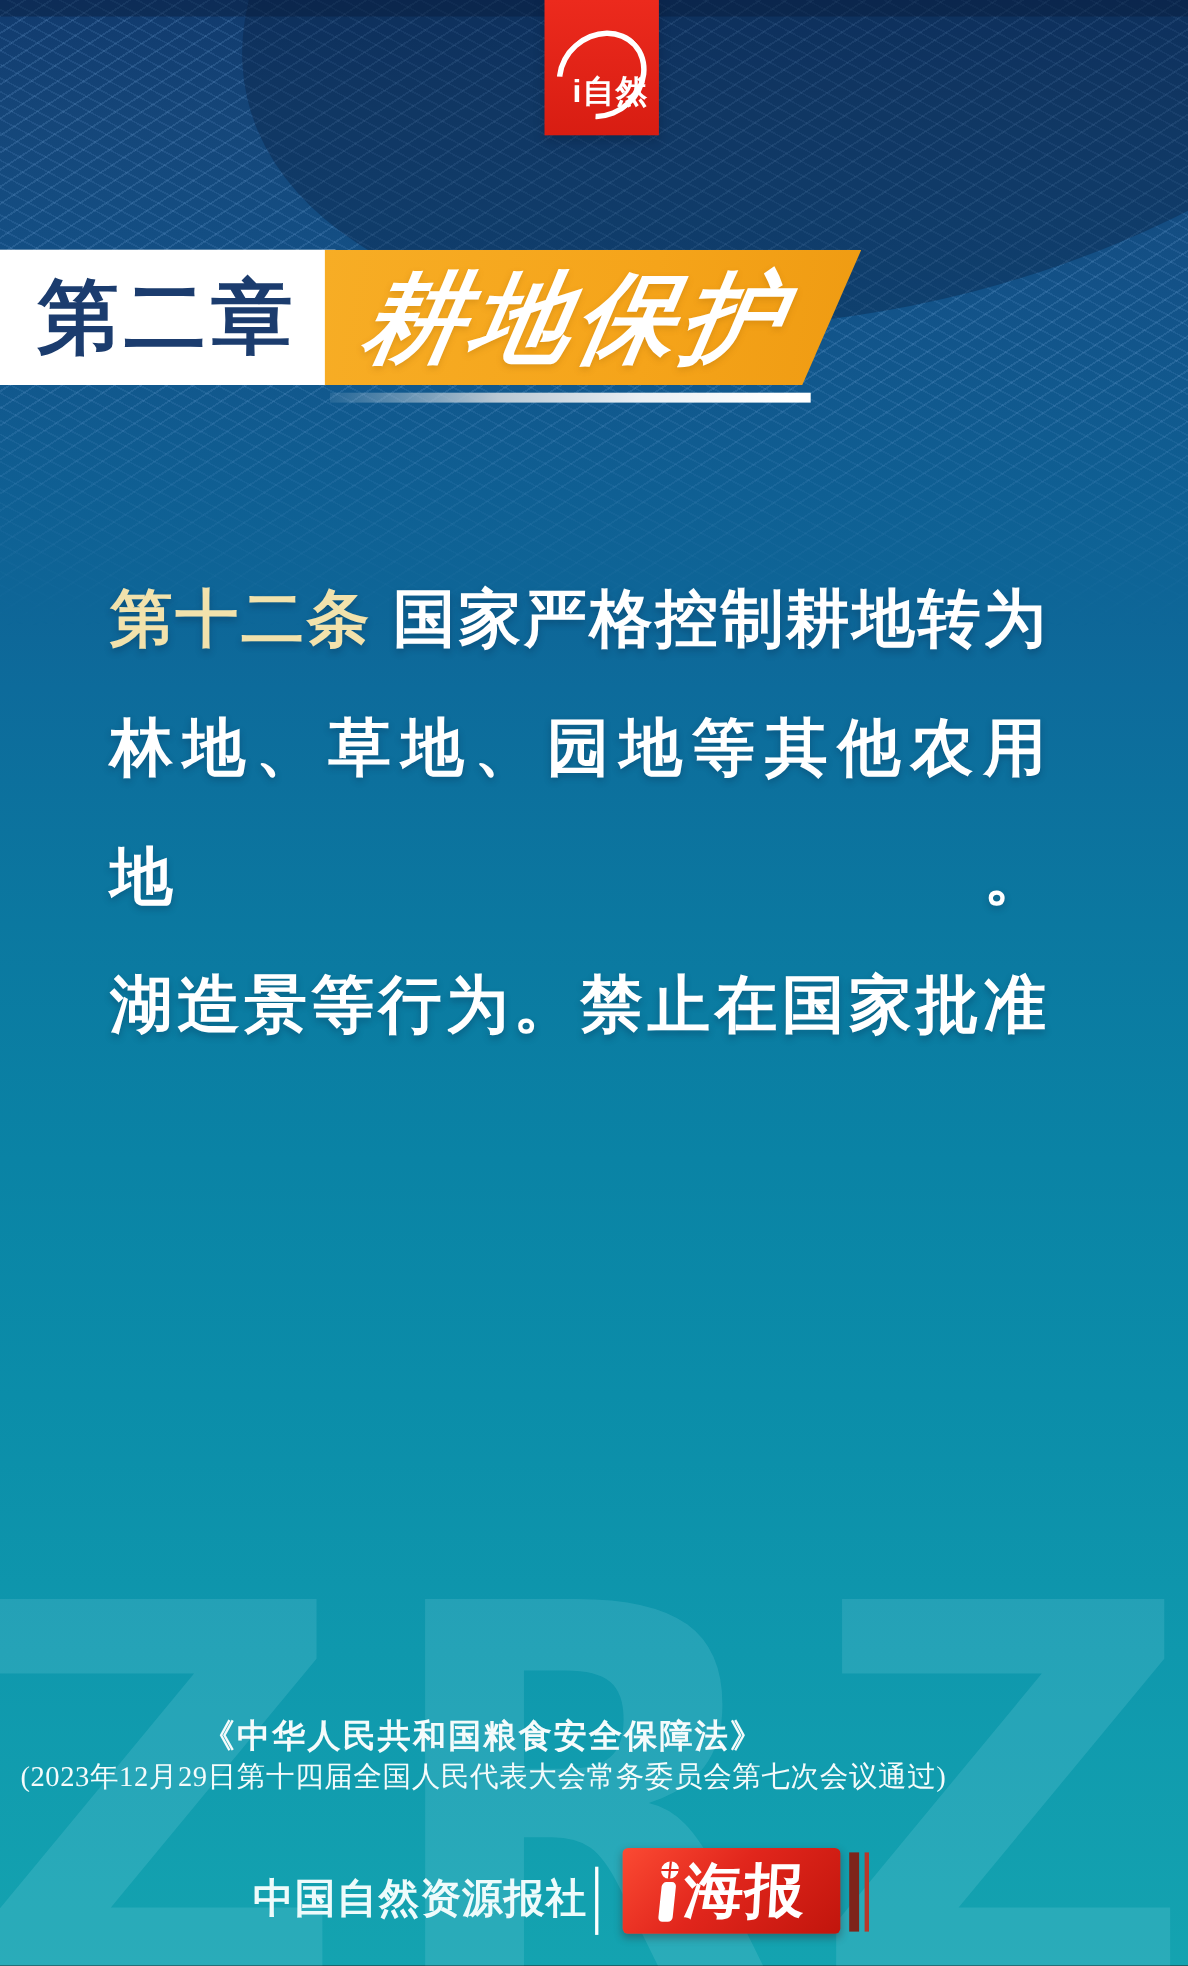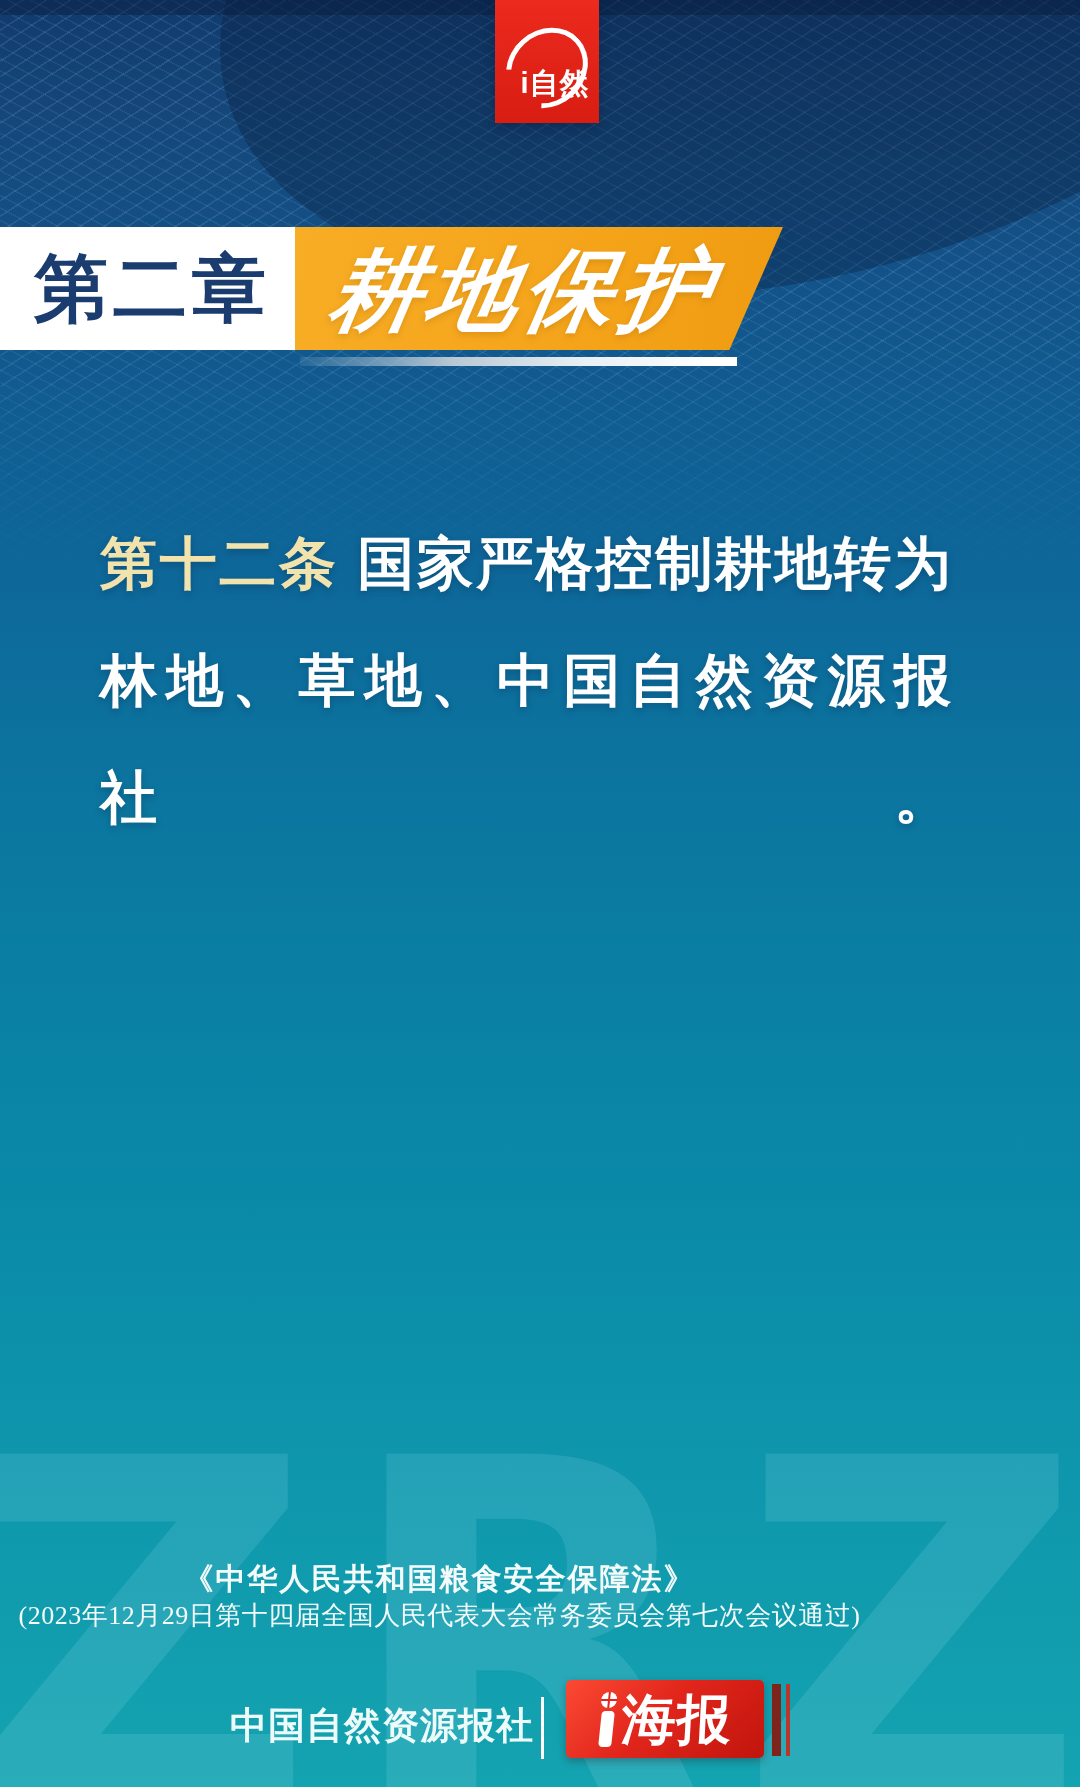--- a/index.html
+++ b/index.html
@@ -139,21 +139,22 @@
   <div class="chapter-box">
     <span class="chapter-text">第二章</span>
   </div>
   <div class="title-box">
     <span class="title-script">耕地保护</span>
   </div>
   <div class="underline-bar"></div>
 
   <div class="article">
     <div class="line just"><span class="article-no">第十二条</span><span> </span><span>国家严格控制耕地转为</span></div>
-    <div class="line just">林地、草地、中国自然资源报社。</div>
+    <div class="line just">林地、草地、园地等其他农用地。</div>
+    <div class="line just">湖造景等行为。禁止在国家批准</div>
   </div>
 
   <div class="source">
     <div class="law">《中华人民共和国粮食安全保障法》</div>
     <div class="session">(2023年12月29日第十四届全国人民代表大会常务委员会第七次会议通过)</div>
   </div>
 
   <div class="publisher">中国自然资源报社</div>
   <div class="footer-divider"></div>
 

